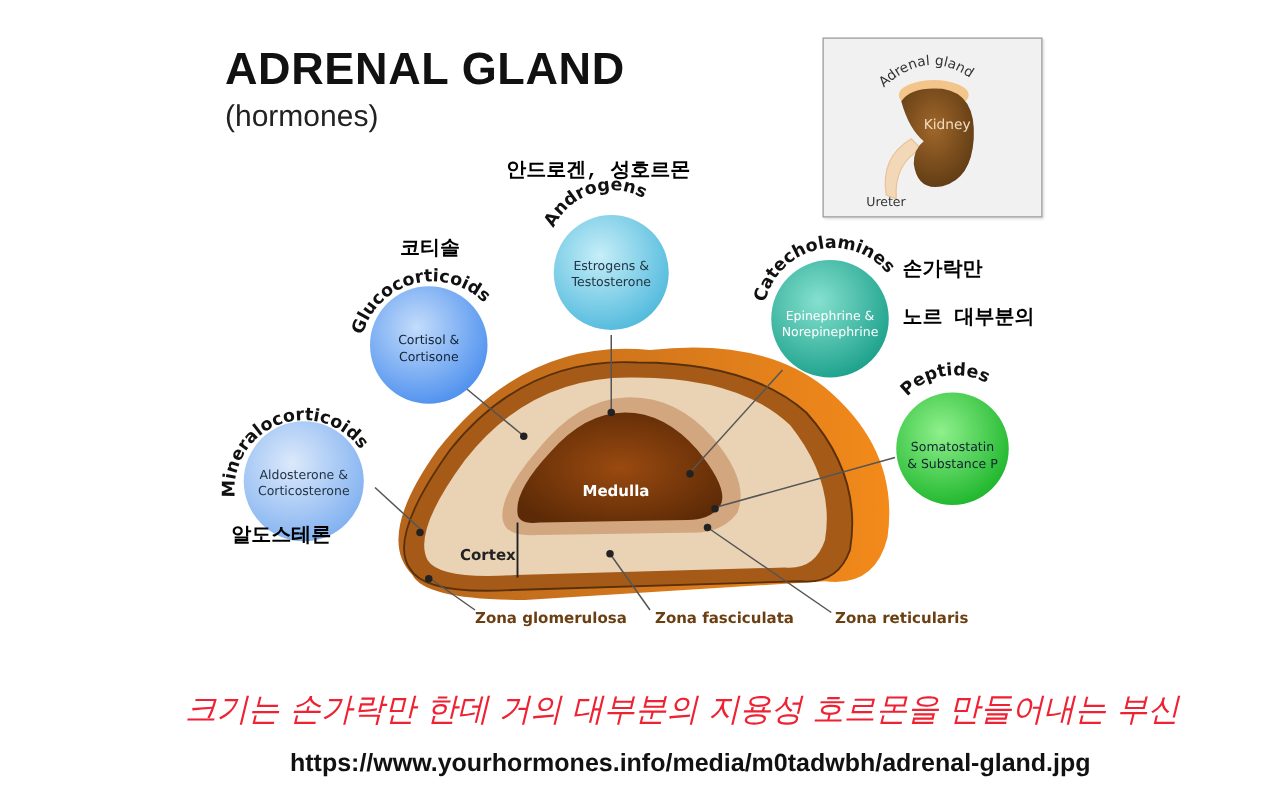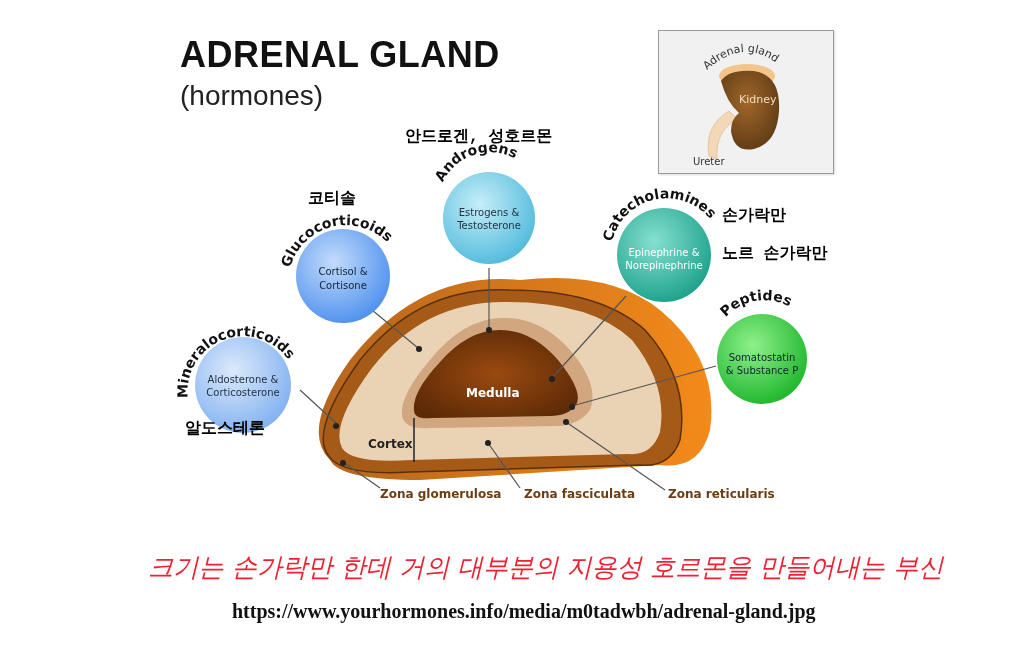--- a/index.html
+++ b/index.html
@@ -1,23 +1,23 @@
 <!DOCTYPE html>
 <html><head>
 <meta charset="utf-8">
 <style>
   html, body { margin:0; padding:0; background:#ffffff; }
   body { width:1022px; height:645px; position:relative; overflow:hidden; font-family:"DejaVu Sans", sans-serif; }
   .abs { position:absolute; }
   .title { left:180px; top:34px; font-family:"Liberation Sans", sans-serif; font-weight:bold; font-size:36px; letter-spacing:0.5px; color:#111; }
-  .subtitle { left:180px; top:80px; font-family:"Liberation Sans", sans-serif; font-size:28px; color:#222; }
+  .subtitle { left:180px; top:80px; font-family:"Liberation Sans", sans-serif; font-size:24px; color:#222; }
   .ko { font-family:Liberation Mono, monospace; font-weight:bold; font-size:16px; color:#000000; white-space:nowrap; }
   .inset { left:658px; top:30px; width:174px; height:142px; background:#f1f1f1; border:1px solid #9a9a9a; box-shadow:1px 1px 2px rgba(0,0,0,0.15); }
   .caption { left:148px; top:550px; font-family:"DejaVu Sans", sans-serif; font-style:italic; font-size:26px; color:#ee2233; white-space:nowrap; transform:scaleX(0.97); transform-origin:left; }
-  .url { left:232px; top:600px; font-family:Liberation Serif, serif; font-weight:bold; font-size:20px; color:#111; white-space:nowrap; }
+  .url { left:232px; top:600px; font-family:Liberation Sans, sans-serif; font-weight:bold; font-size:20px; color:#111; white-space:nowrap; }
   svg text { font-family:"DejaVu Sans", sans-serif; }
 </style>
 </head>
 <body>
 
 <div class="abs title">ADRENAL GLAND</div>
 <div class="abs subtitle">(hormones)</div>
 
 <div class="abs inset">
   <svg width="174" height="142" viewBox="0 0 174 142">
@@ -143,19 +143,19 @@
 
   <g>
     <circle cx="762" cy="359" r="45" fill="url(#gPep)"></circle>
     <text font-size="14" font-weight="bold" fill="#111"><textPath href="#arcPep" startOffset="6">Peptides</textPath></text>
     <text x="762" y="361" font-size="10" fill="#123" text-anchor="middle">Somatostatin</text>
     <text x="762" y="374" font-size="10" fill="#123" text-anchor="middle">&amp; Substance P</text>
   </g>
 </svg>
 
 <div class="abs ko" style="left:405px;top:126px">안드로겐, 성호르몬</div>
-<div class="abs ko" style="left:308px;top:188px">코티솔</div>
+<div class="abs ko" style="left:320px;top:188px">코티솔</div>
 <div class="abs ko" style="left:722px;top:205px">손가락만</div>
-<div class="abs ko" style="left:722px;top:243px">노르 손가락만</div>
+<div class="abs ko" style="left:722px;top:243px">노르 대부분의</div>
 <div class="abs ko" style="left:185px;top:418px">알도스테론</div>
 
 <div class="abs caption">크기는 손가락만 한데 거의 대부분의 지용성 호르몬을 만들어내는 부신</div>
 <div class="abs url">https://www.yourhormones.info/media/m0tadwbh/adrenal-gland.jpg</div>
 
 </body></html>

